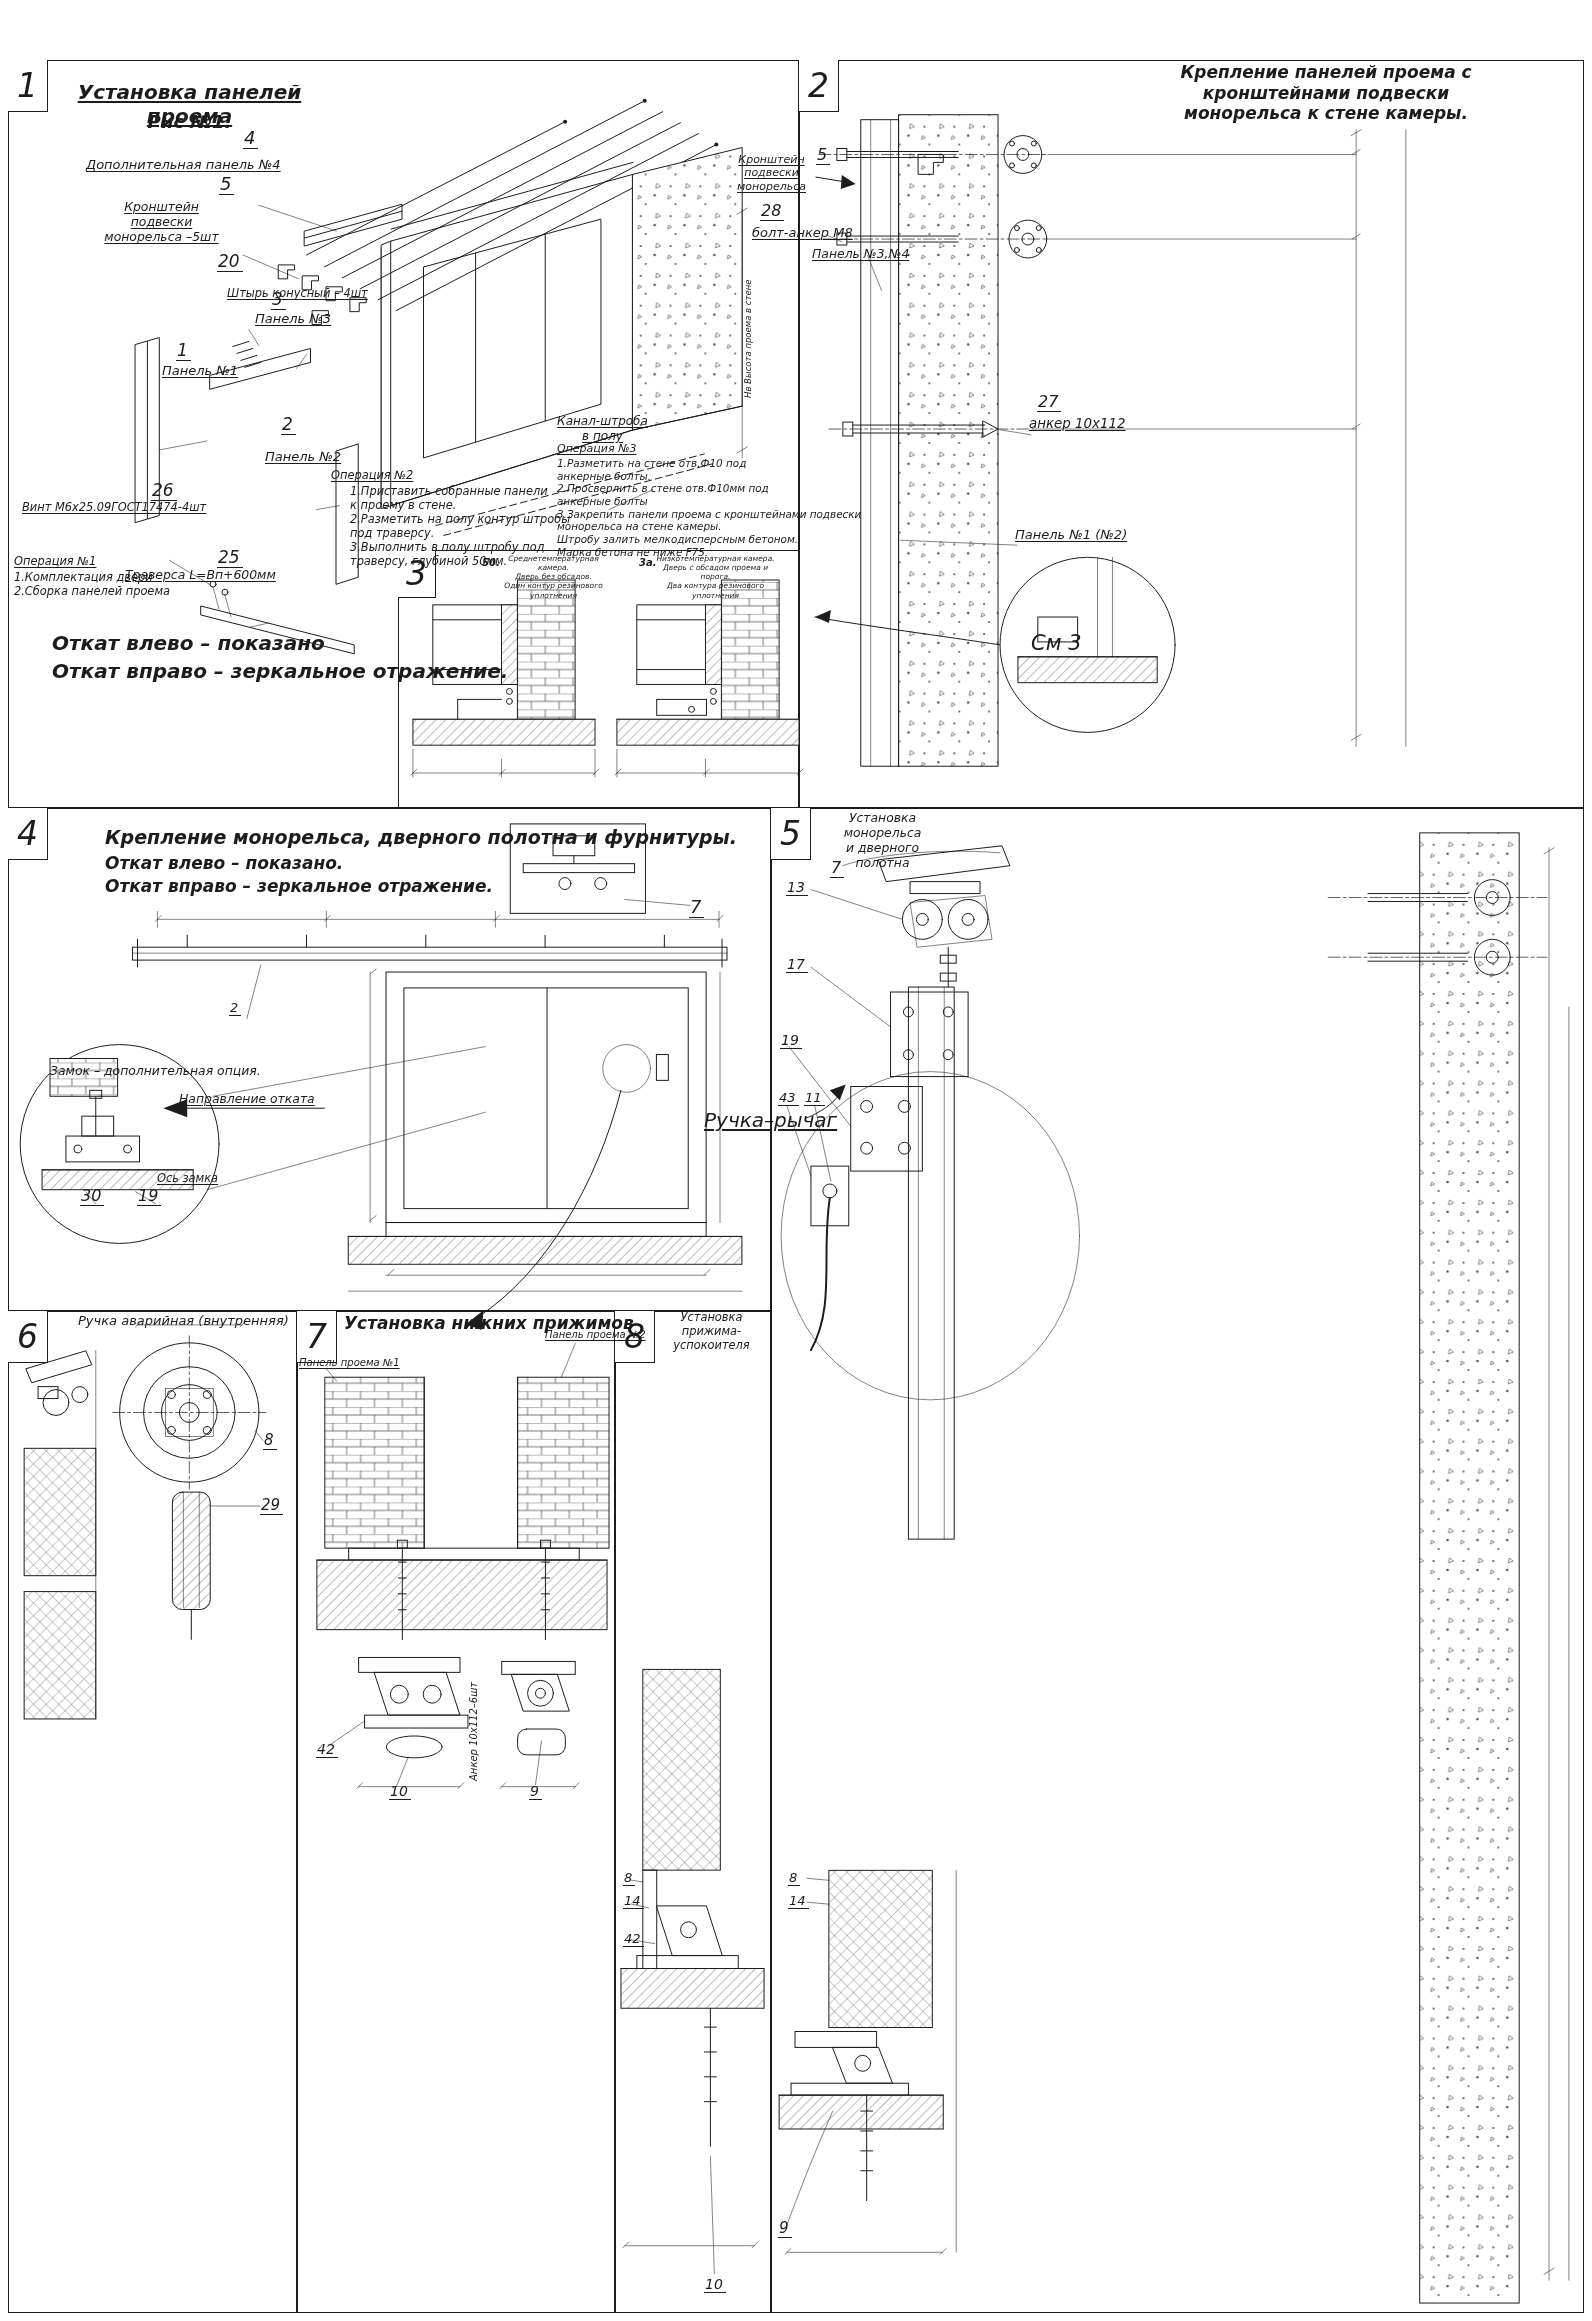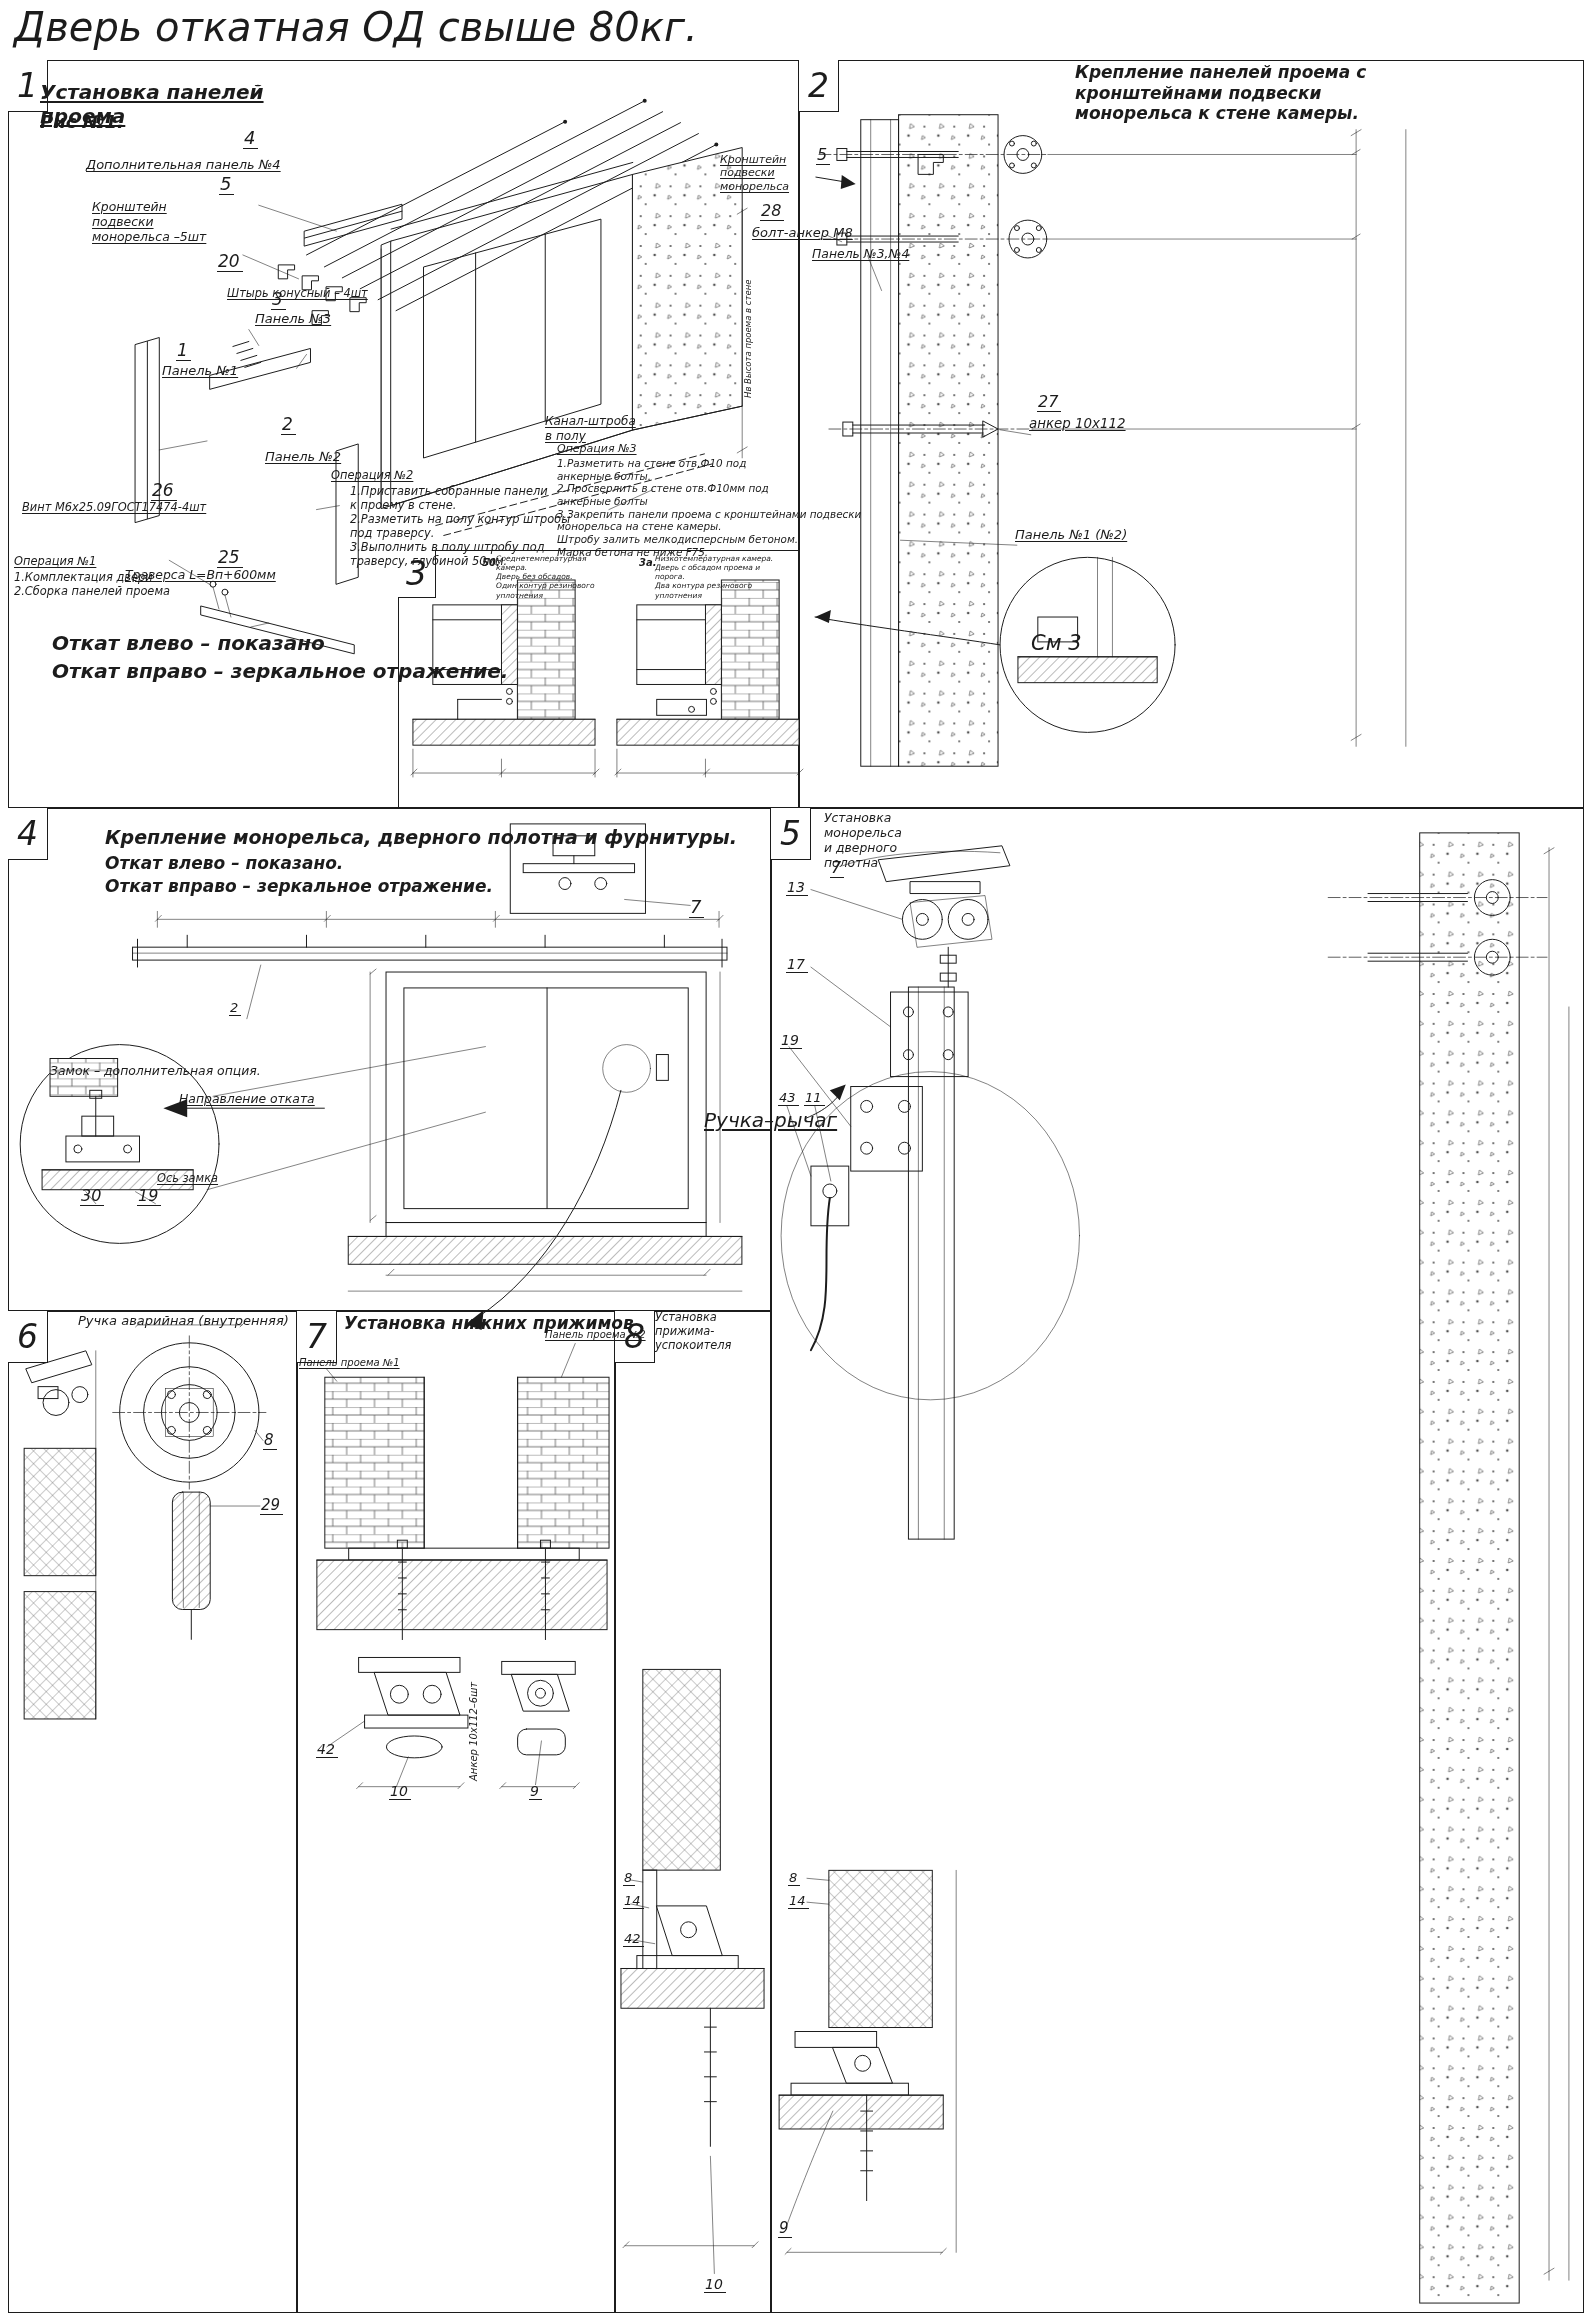--- a/index.html
+++ b/index.html
@@ -4,21 +4,21 @@
 <style>
 * { box-sizing:border-box; }
 html,body { margin:0; padding:0; }
 body { width:1592px; height:2321px; background:#fff; font-family:"DejaVu Sans",sans-serif; color:#1c1c1c; }
 .page { position:relative; width:1592px; height:2321px; overflow:hidden; background:#fff; }
 .box { position:absolute; border:1.6px solid #1c1c1c; }
 .numbox { position:absolute; width:40px; height:52px; border-right:1.6px solid #1c1c1c; border-bottom:1.6px solid #1c1c1c; display:flex; align-items:center; justify-content:center; font-style:italic; font-size:33px; background:#fff; }
 .t { position:absolute; font-style:italic; white-space:pre-line; line-height:1.22; }
 .u { text-decoration:underline; text-underline-offset:2px; }
 .b { font-weight:bold; }
-.ctr { text-align:left; }
+.ctr { text-align:center; }
 .num { position:absolute; font-style:italic; border-bottom:1.2px solid #1c1c1c; padding:0 3px 0 1px; line-height:1.05; background:transparent; }
 .rot { transform:rotate(-90deg); transform-origin:0 0; white-space:nowrap; }
 svg.draw { position:absolute; overflow:visible; }
 .ln { stroke:#1c1c1c; stroke-width:1; fill:none; stroke-linecap:round; }
 .thin { stroke-width:0.55; }
 .thk { stroke-width:2; }
 .fillc { fill:#1c1c1c; stroke:none; }
 .dash { stroke-dasharray:7 4; }
 .dd { stroke-dasharray:12 3 3 3; stroke-width:0.7; }
 .title-main { position:absolute; font-style:italic; font-size:40px; white-space:nowrap; }
@@ -46,21 +46,20 @@
 <pattern id="conc" patternUnits="userSpaceOnUse" width="30" height="30">
           <rect width="30" height="30" fill="#fff"></rect>
           <circle cx="6" cy="7" r="1.1" fill="#555"></circle>
           <circle cx="20" cy="16" r="1.3" fill="#555"></circle>
           <circle cx="11" cy="25" r="1" fill="#555"></circle>
           <path d="M22,4 l4,3 l-5,2 z M4,16 l3,2 l-4,2 z" fill="none" stroke="#555" stroke-width="0.7"></path>
         </pattern>
 </defs>
 </svg>
 
-<div class="title-main" style="left:14px;top:4px">Дверь откатная ОД свыше 80кг.</div>
 
 <div class="box" style="left:8px;top:60px;width:791px;height:748px"></div>
 <div class="box" style="left:799px;top:60px;width:785px;height:748px"></div>
 <div class="box" style="left:398px;top:550px;width:401px;height:258px"></div>
 <div class="box" style="left:8px;top:808px;width:763px;height:503px"></div>
 <div class="box" style="left:771px;top:808px;width:813px;height:1505px"></div>
 <div class="box" style="left:8px;top:1311px;width:289px;height:1002px"></div>
 <div class="box" style="left:297px;top:1311px;width:318px;height:1002px"></div>
 <div class="box" style="left:615px;top:1311px;width:156px;height:1002px"></div>
 

